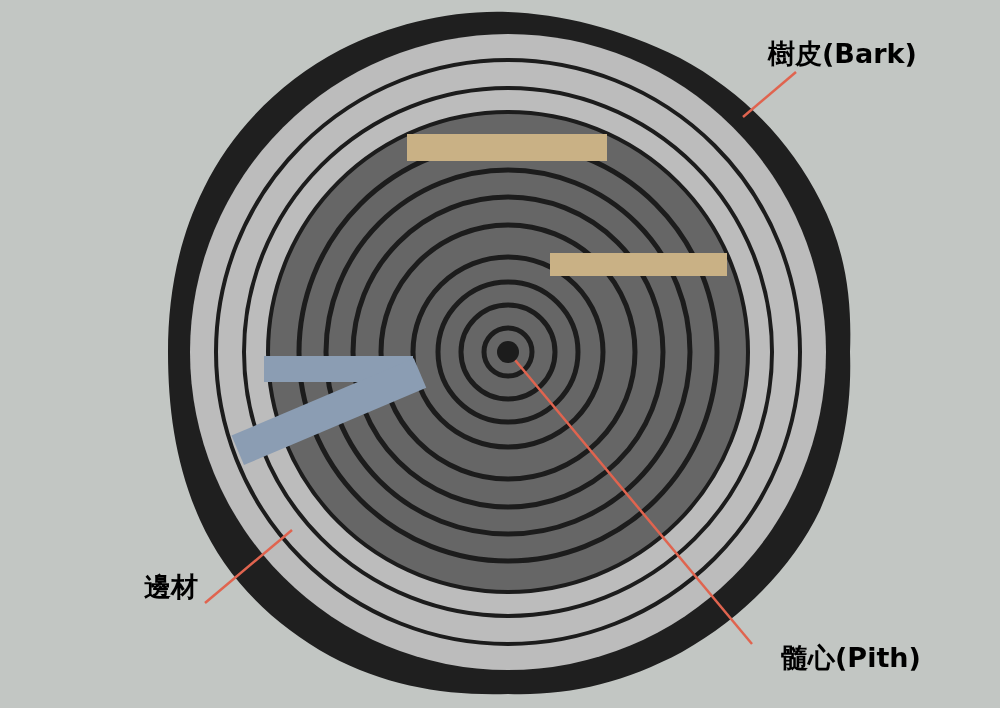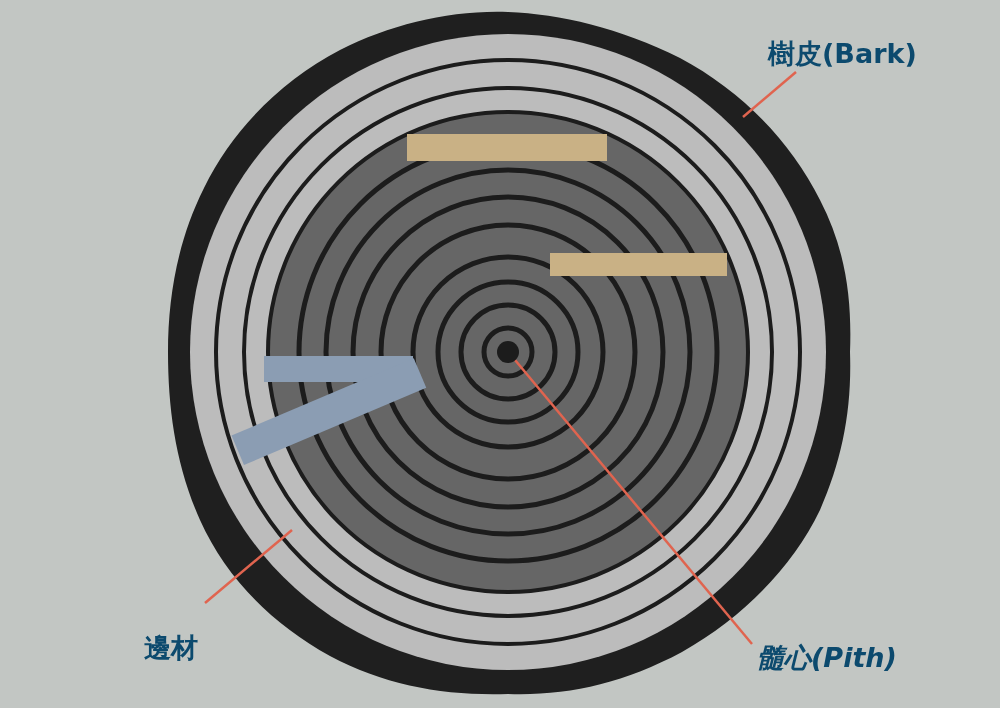--- a/index.html
+++ b/index.html
@@ -1,21 +1,21 @@
 <!DOCTYPE html>
 <html><head>
 <meta charset="utf-8">
 <style>
   html, body { margin: 0; padding: 0; }
   body { width: 1000px; height: 708px; overflow: hidden; background: #c2c6c3; position: relative; font-family: "DejaVu Sans", sans-serif; }
   #stage { position: absolute; left: 0; top: 0; width: 1000px; height: 708px; }
-  .label { position: absolute; color: #0c4a6e; font-size: 27px; font-weight: bold; line-height: 32px; white-space: nowrap; }
+  .label { position: absolute; color: #000000; font-size: 27px; font-weight: bold; line-height: 32px; white-space: nowrap; }
   #label-bark { left: 768px; top: 38px; }
-  #label-sapwood { left: 0; top: 632px; width: 198px; text-align: right; }
-  #label-pith { left: 757px; top: 642px; font-style: italic; }
+  #label-sapwood { left: 0; top: 571px; width: 198px; text-align: right; }
+  #label-pith { left: 781px; top: 642px; }
 </style>
 </head>
 <body>
 
 <svg id="stage" width="1000" height="708" viewBox="0 0 1000 708" xmlns="http://www.w3.org/2000/svg">
   <rect x="0" y="0" width="1000" height="708" fill="#c2c6c3"></rect>
 
   <path fill="#1f1f1f" d="M508,12 C560,14 620,28 680,58 C740,90 790,140 820,200 C846,250 852,300 850,352 C852,410 842,460 820,510 C792,568 742,618 682,652 C622,684 566,696 508,694 C446,696 386,686 330,656 C272,624 226,578 200,520 C176,466 168,410 168,352 C168,296 178,240 204,188 C232,130 282,80 340,50 C392,24 450,10 508,12 Z"></path>
 
   <g id="rings-group">

